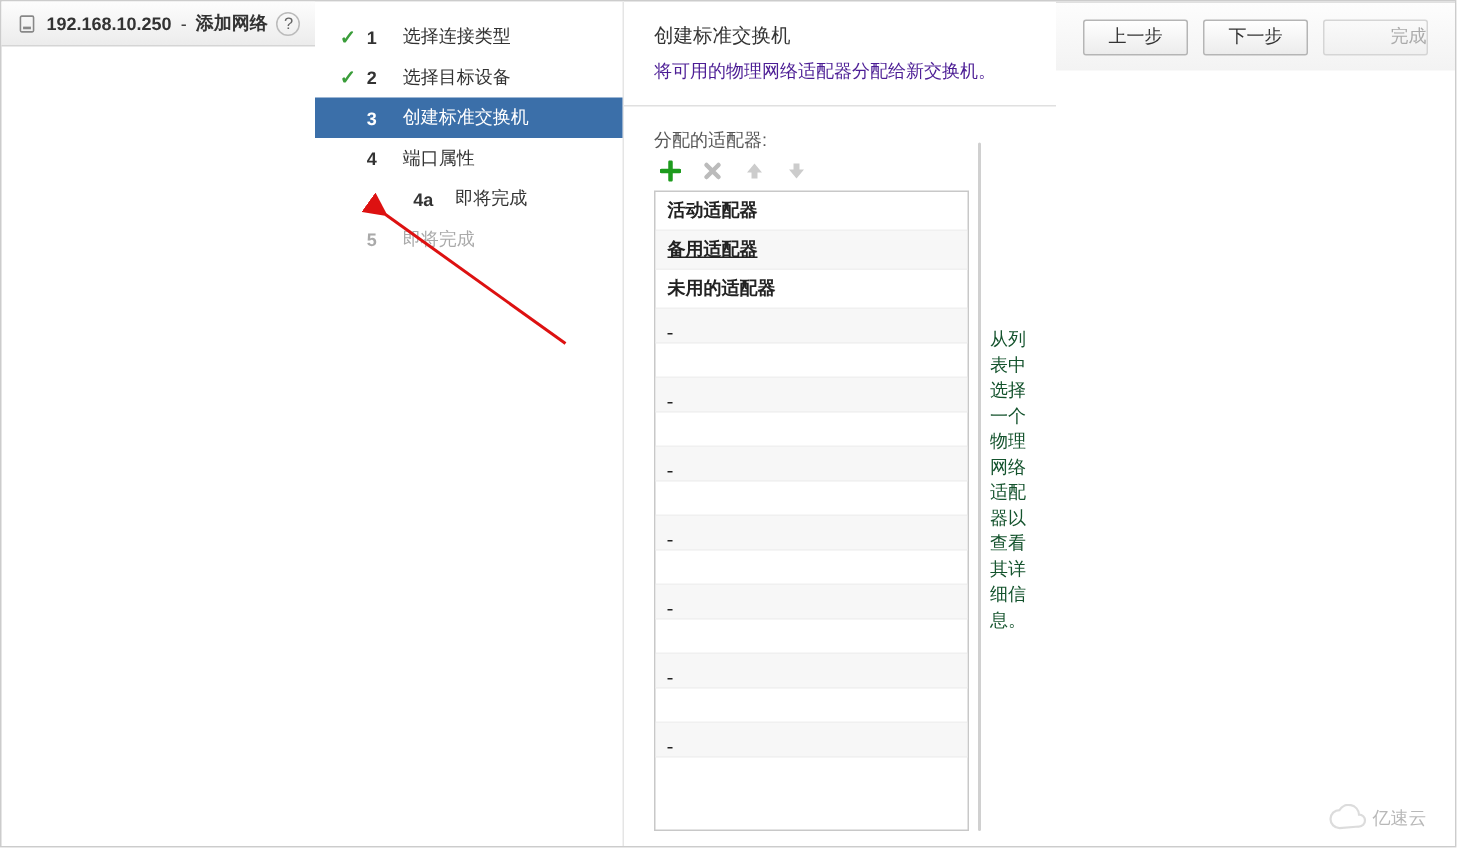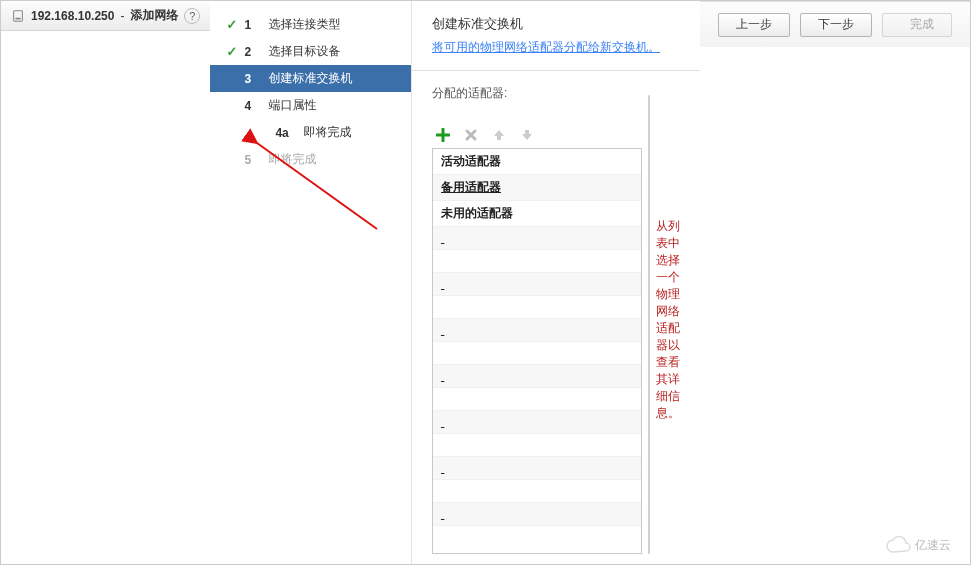--- a/index.html
+++ b/index.html
@@ -26,42 +26,42 @@
   .step { display: flex; align-items: center; padding: 5px 8px 5px 16px; gap: 6px; color: #333; cursor: pointer; }
   .step .num { font-weight: bold; width: 18px; display: inline-block; }
   .step .chk { width: 12px; color: #3a9d3a; font-weight: bold; font-size: 13px; }
   .step.active { background: #3b6fa9; color: #fff; }
   .step.active .chk { color: #fff; }
   .step.disabled { color: #aaa; }
   .step.sub { padding-left: 65px; }
   .step.sub .num { width: 22px; }
   .content { flex: 1; padding: 14px 20px 10px 20px; display: flex; flex-direction: column; }
   .heading { font-size: 13px; color: #333; margin-bottom: 6px; }
-  .subheading { color: #3b82f6; margin-bottom: 14px; text-decoration: underline; }
+  .subheading { color: #4c1d95; margin-bottom: 14px; }
   .hr { height: 1px; background: #e0e0e0; margin: 0 -20px 14px -20px; }
   .main-row { flex: 1; display: flex; gap: 0; }
   .left-col { width: 210px; display: flex; flex-direction: column; }
-  .label { color: #555; margin-bottom: 24px; }
+  .label { color: #555; margin-bottom: 3px; }
   .toolbar { display: flex; gap: 10px; margin-bottom: 4px; padding-left: 2px; }
   .tbtn { width: 18px; height: 18px; display: flex; align-items: center; justify-content: center; cursor: default; }
   .tbtn.enabled { cursor: pointer; }
   .listbox { flex: 1; border: 1px solid #c8c8c8; background: #fff; overflow: hidden; }
   .lrow { padding: 4px 8px; font-weight: bold; color: #222; border-bottom: 1px solid #f0f0f0; }
   .lrow.alt { background: #f7f7f7; text-decoration: underline; }
   .splitter { width: 6px; margin: 0 4px; position: relative; }
   .splitter::before { content: ""; position: absolute; left: 2px; top: 10px; bottom: 0; width: 2px; background: #d0d0d0; border-radius: 1px; }
-  .right-col { flex: 1; display: flex; align-items: center; justify-content: center; color: #b91c1c; }
+  .right-col { flex: 1; display: flex; align-items: center; justify-content: center; color: #14532d; }
   .arrow-overlay { position: absolute; pointer-events: none; }
   .footer {
     height: 46px; border-top: 1px solid #e0e0e0; background: linear-gradient(#fdfdfd,#f3f3f3);
     display: flex; align-items: center; justify-content: flex-end; padding: 0 18px; gap: 10px;
   }
   .btn {
     min-width: 70px; height: 24px; border: 1px solid #b5b5b5; background: linear-gradient(#fff,#ececec);
-    border-radius: 2px; cursor: pointer; padding: 0 17px; color: #333;
+    border-radius: 2px; cursor: pointer; padding: 0 0; color: #333;
   }
   .btn:disabled { color: #aaa; cursor: default; background: linear-gradient(#fafafa,#f0f0f0); border-color: #d5d5d5; text-align: right; }
   .watermark { position: absolute; right: 19px; bottom: 10px; display: flex; align-items: center; gap: 4px; color: #b8b8b8; font-size: 14px; pointer-events:none;}
   .watermark svg { opacity: 0.5; }
 </style>
 </head>
 <body>
 
 <div class="dialog">
 

